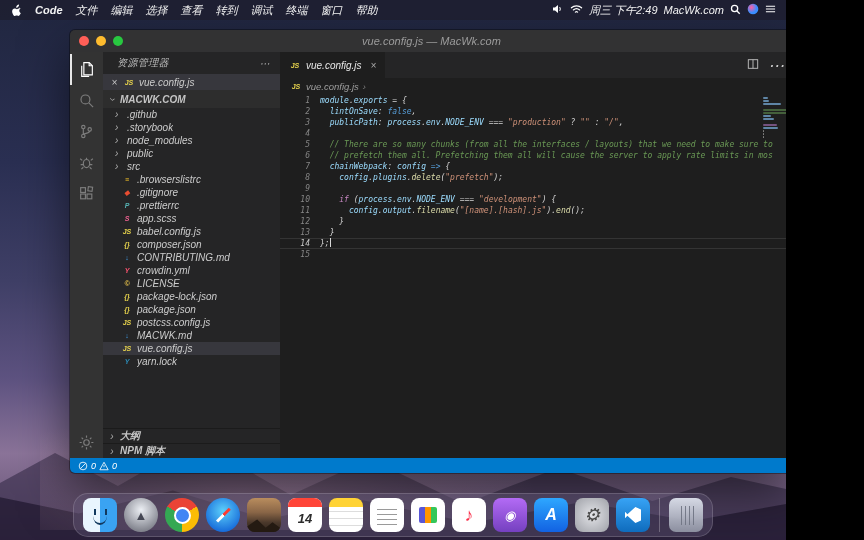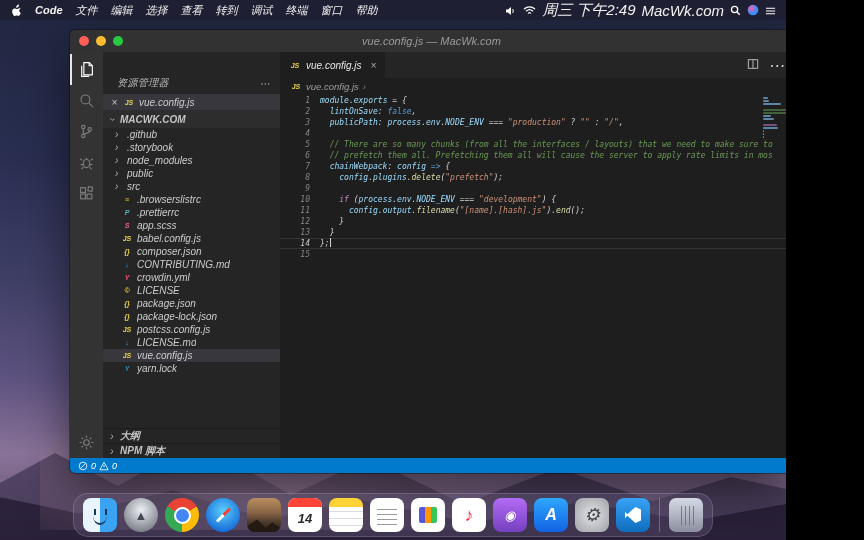--- a/index.html
+++ b/index.html
@@ -17,21 +17,21 @@
     clip-path:polygon(0 100%,0 55%,10% 72%,22% 48%,34% 78%,46% 58%,60% 82%,74% 60%,88% 80%,100% 62%,100% 100%);}
 
   
   .menubar{position:absolute;top:0;left:0;right:0;height:20px;display:flex;align-items:center;
     justify-content:space-between;padding:0 10px;background:rgba(30,30,46,.74);color:#f2f2f2;
     font-size:11px;z-index:50;}
   .mb-left{display:flex;align-items:center;gap:13px;}
   .mb-app{font-weight:bold;}
   .mb-menus{display:flex;gap:13px;}
   .mb-item{cursor:default;}
-  .mb-right{display:flex;align-items:center;gap:6px;font-size:15px;}
+  .mb-right{display:flex;align-items:center;gap:6px;font-size:11px;}
   .apple svg{display:block;}
 
   
   .vswin{position:absolute;left:70px;top:30px;width:723px;height:443px;border-radius:5px;overflow:hidden;
     box-shadow:0 22px 50px rgba(0,0,0,.55),0 0 0 1px rgba(0,0,0,.35);
     display:flex;flex-direction:column;background:#1e1e1e;z-index:10;}
   .titlebar{height:22px;background:#323233;display:flex;align-items:center;position:relative;flex:0 0 auto;}
   .lights{display:flex;gap:7px;padding-left:9px;z-index:2;}
   .tl{width:10px;height:10px;border-radius:50%;}
   .tl.red{background:#ff5f57}.tl.yel{background:#febc2e}.tl.grn{background:#28c840}
@@ -43,21 +43,21 @@
   .actbar{width:33px;background:#333333;display:flex;flex-direction:column;align-items:center;padding-top:2px;flex:0 0 auto;}
   .ab-btn{width:33px;height:31px;display:flex;align-items:center;justify-content:center;}
   .ab-btn svg{stroke:#7d7d7d;fill:none;stroke-width:1.1;}
   .ab-btn.active{box-shadow:inset 2px 0 0 #e7e7e7;}
   .ab-btn.active svg{stroke:#fff;}
   .ab-spacer{flex:1;}
 
   
   .sidebar{width:177px;background:#252526;color:#cccccc;display:flex;flex-direction:column;flex:0 0 auto;font-size:10px;}
   .sb-head{height:22px;display:flex;align-items:center;justify-content:space-between;
-    padding:0 10px 0 14px;color:#bdbdbd;letter-spacing:.4px;flex:0 0 auto;margin-top:20px;}
+    padding:0 10px 0 14px;color:#bdbdbd;letter-spacing:.4px;flex:0 0 auto;}
   .sb-dots{color:#bdbdbd;}
   .sec{height:18px;display:flex;align-items:center;gap:4px;padding-left:5px;font-weight:bold;
     color:#c5c5c5;background:#2d2d2d;flex:0 0 auto;}
   .sec.btm{height:14px;background:#252526;border-top:1px solid #1b1b1b;}
   .chev-d{display:inline-block;transform:rotate(90deg);color:#b0b0b0;font-weight:normal;width:8px;text-align:center;}
   .chev-r{display:inline-block;color:#b0b0b0;font-weight:normal;width:8px;text-align:center;}
   .oe-item{height:16px;display:flex;align-items:center;gap:4px;padding-left:7px;background:#37373d;flex:0 0 auto;}
   .oe-close{color:#c5c5c5;width:9px;text-align:center;}
   .tree{flex:1;overflow:hidden;}
   .trow{height:13px;display:flex;align-items:center;gap:4px;padding-left:12px;white-space:nowrap;}
@@ -301,20 +301,24 @@
             </div>
             <div class="trow">
               <span class="chev">›</span>
               <span class="tname">src</span>
             </div>
             <div class="trow file">
               <span class="ficon" style="color: rgb(255, 202, 40);">≡</span>
               <span class="tname">.browserslistrc</span>
             </div>
             <div class="trow file">
+              <span class="ficon" style="color: rgb(232, 77, 49);">◆</span>
+              <span class="tname">.gitignore</span>
+            </div>
+            <div class="trow file">
               <span class="ficon" style="color: rgb(86, 179, 180);">P</span>
               <span class="tname">.prettierrc</span>
             </div>
             <div class="trow file">
               <span class="ficon" style="color: rgb(240, 98, 146);">S</span>
               <span class="tname">app.scss</span>
             </div>
             <div class="trow file">
               <span class="ficon" style="color: rgb(232, 212, 77);">JS</span>
               <span class="tname">babel.config.js</span>
@@ -330,33 +334,33 @@
             <div class="trow file">
               <span class="ficon" style="color: rgb(255, 83, 112);">Y</span>
               <span class="tname">crowdin.yml</span>
             </div>
             <div class="trow file">
               <span class="ficon" style="color: rgb(255, 213, 79);">©</span>
               <span class="tname">LICENSE</span>
             </div>
             <div class="trow file">
               <span class="ficon" style="color: rgb(232, 212, 77);">{}</span>
+              <span class="tname">package-lock.json</span>
+            </div>
+            <div class="trow file">
+              <span class="ficon" style="color: rgb(232, 212, 77);">{}</span>
               <span class="tname">package.json</span>
-            </div>
-            <div class="trow file">
-              <span class="ficon" style="color: rgb(232, 212, 77);">{}</span>
-              <span class="tname">package-lock.json</span>
             </div>
             <div class="trow file">
               <span class="ficon" style="color: rgb(232, 212, 77);">JS</span>
               <span class="tname">postcss.config.js</span>
             </div>
             <div class="trow file">
               <span class="ficon" style="color: rgb(66, 165, 245);">↓</span>
-              <span class="tname">LICENSE.md</span>
+              <span class="tname">MACWK.md</span>
             </div>
             <div class="trow sel file">
               <span class="ficon" style="color: rgb(232, 212, 77);">JS</span>
               <span class="tname">vue.config.js</span>
             </div>
             <div class="trow file">
               <span class="ficon" style="color: rgb(44, 142, 187);">Y</span>
               <span class="tname">yarn.lock</span>
             </div>
           </div>

